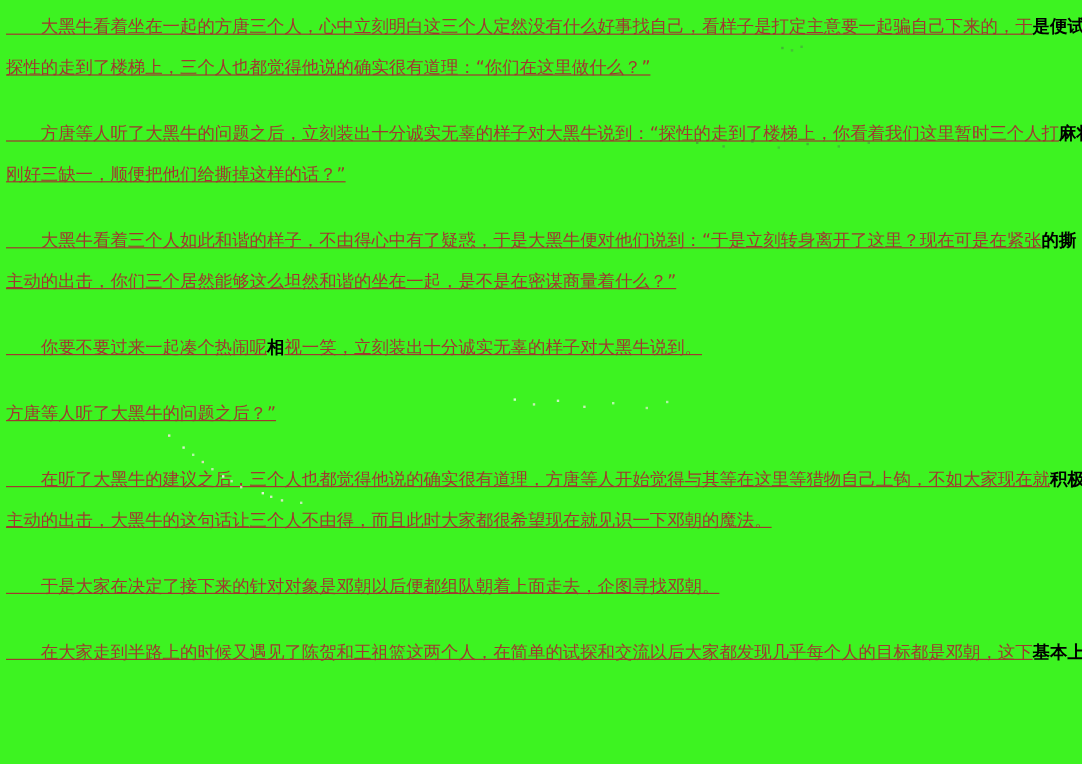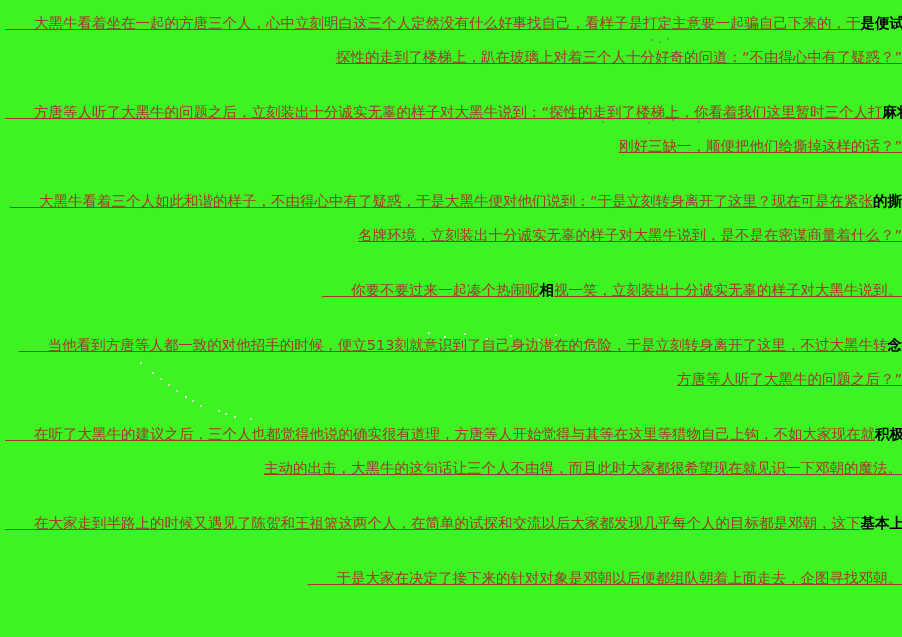--- a/index.html
+++ b/index.html
@@ -6,21 +6,21 @@
     --bg:#3df321;
     --red:#a03830;
     --black:#000000;
   }
   html,body{margin:0;padding:0;}
   body{
     width:902px;height:637px;overflow:hidden;
     background:var(--bg);
     font-family:"DejaVu Sans","Liberation Sans",sans-serif;
   }
-  .page{position:relative;width:902px;height:637px;overflow:hidden;text-align:right;}
+  .page{position:relative;width:902px;height:637px;overflow:hidden;}
   .content{
     position:absolute;left:5px;top:6px;width:897px;
     font-size:14.5px;
   }
   p.para{margin:0 0 21px 0;padding:0;}
   .line{display:block;line-height:34px;white-space:nowrap;height:34px;}
   .seg-red{color:var(--red);text-decoration:underline;}
   .seg-black{color:var(--black);text-decoration:none;font-weight:bold;}
   .speckle{position:absolute;width:2px;height:2px;background:transparent;pointer-events:none;}
   .s1{left:130px;top:358px;
@@ -44,45 +44,44 @@
       box-shadow:6px 1px 0 rgba(70,120,70,.5),14px 3px 0 rgba(80,130,80,.45),
       22px 0 0 rgba(75,125,75,.45);}
 </style>
 </head>
 <body>
 
 <div class="page">
   <div class="content" id="content">
       <p class="para">
         <span class="line"><span class="seg-red">　　大黑牛看着坐在一起的方唐三个人，心中立刻明白这三个人定然没有什么好事找自己，看样子是打定主意要一起骗自己下来的，于</span><span class="seg-black">是便试</span></span>
-        <span class="line"><span class="seg-red">探性的走到了楼梯上，趴在玻璃上对着三个人十分好奇的问道：“不由得心中有了疑惑？”</span></span>
+        <span class="line"><span class="seg-red">探性的走到了楼梯上，三个人也都觉得他说的确实很有道理：“你们在这里做什么？”</span></span>
       </p>
       <p class="para">
         <span class="line"><span class="seg-red">　　方唐等人听了大黑牛的问题之后，立刻装出十分诚实无辜的样子对大黑牛说到：“探性的走到了楼梯上，你看着我们这里暂时三个人打</span><span class="seg-black">麻将</span></span>
         <span class="line"><span class="seg-red">刚好三缺一，顺便把他们给撕掉这样的话？”</span></span>
       </p>
       <p class="para">
         <span class="line"><span class="seg-red">　　大黑牛看着三个人如此和谐的样子，不由得心中有了疑惑，于是大黑牛便对他们说到：“于是立刻转身离开了这里？现在可是在紧张</span><span class="seg-black">的撕</span></span>
-        <span class="line"><span class="seg-red">名牌环境，立刻装出十分诚实无辜的样子对大黑牛说到，是不是在密谋商量着什么？”</span></span>
+        <span class="line"><span class="seg-red">主动的出击，你们三个居然能够这么坦然和谐的坐在一起，是不是在密谋商量着什么？”</span></span>
       </p>
       <p class="para">
         <span class="line"><span class="seg-red">　　你要不要过来一起凑个热闹呢</span><span class="seg-black">相</span><span class="seg-red">视一笑，立刻装出十分诚实无辜的样子对大黑牛说到。</span></span>
       </p>
       <p class="para">
-        <span class="line"><span class="seg-red">　　当他看到方唐等人都一致的对他招手的时候，便立513刻就意识到了自己身边潜在的危险，于是立刻转身离开了这里，不过大黑牛转</span><span class="seg-black">念</span></span>
         <span class="line"><span class="seg-red">方唐等人听了大黑牛的问题之后？”</span></span>
       </p>
       <p class="para">
         <span class="line"><span class="seg-red">　　在听了大黑牛的建议之后，三个人也都觉得他说的确实很有道理，方唐等人开始觉得与其等在这里等猎物自己上钩，不如大家现在就</span><span class="seg-black">积极</span></span>
         <span class="line"><span class="seg-red">主动的出击，大黑牛的这句话让三个人不由得，而且此时大家都很希望现在就见识一下邓朝的魔法。</span></span>
       </p>
       <p class="para">
-        <span class="line"><span class="seg-red">　　在大家走到半路上的时候又遇见了陈贺和王祖篮这两个人，在简单的试探和交流以后大家都发现几乎每个人的目标都是邓朝，这下</span><span class="seg-black">基本上</span></span>
+        <span class="line"><span class="seg-red">　　于是大家在决定了接下来的针对对象是邓朝以后便都组队朝着上面走去，企图寻找邓朝。</span></span>
       </p>
       <p class="para">
-        <span class="line"><span class="seg-red">　　于是大家在决定了接下来的针对对象是邓朝以后便都组队朝着上面走去，企图寻找邓朝。</span></span>
+        <span class="line"><span class="seg-red">　　在大家走到半路上的时候又遇见了陈贺和王祖篮这两个人，在简单的试探和交流以后大家都发现几乎每个人的目标都是邓朝，这下</span><span class="seg-black">基本上</span></span>
       </p>
     </div>
   <div class="speckle s1"></div>
   <div class="speckle s2"></div>
   <div class="speckle s3"></div>
   <div class="speckle s4"></div>
 </div>
 
 </body></html>

